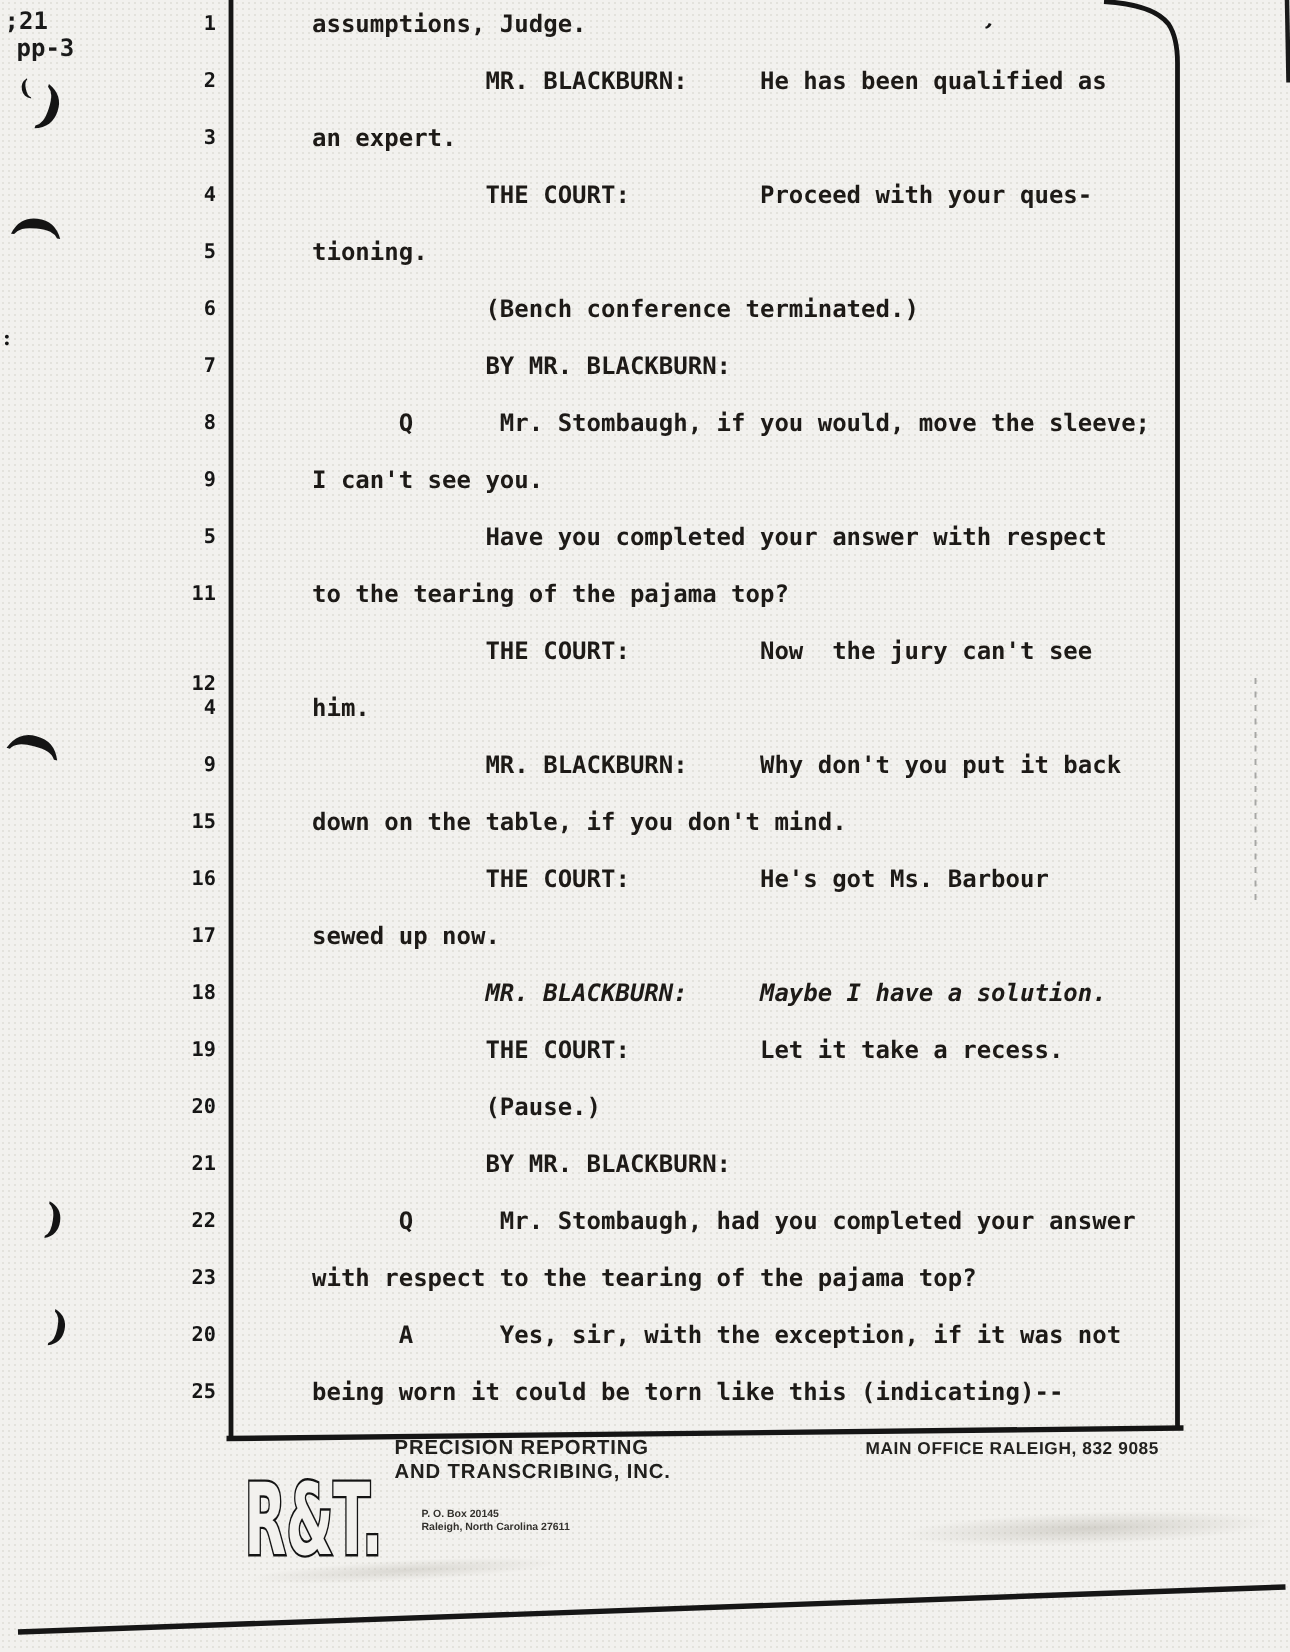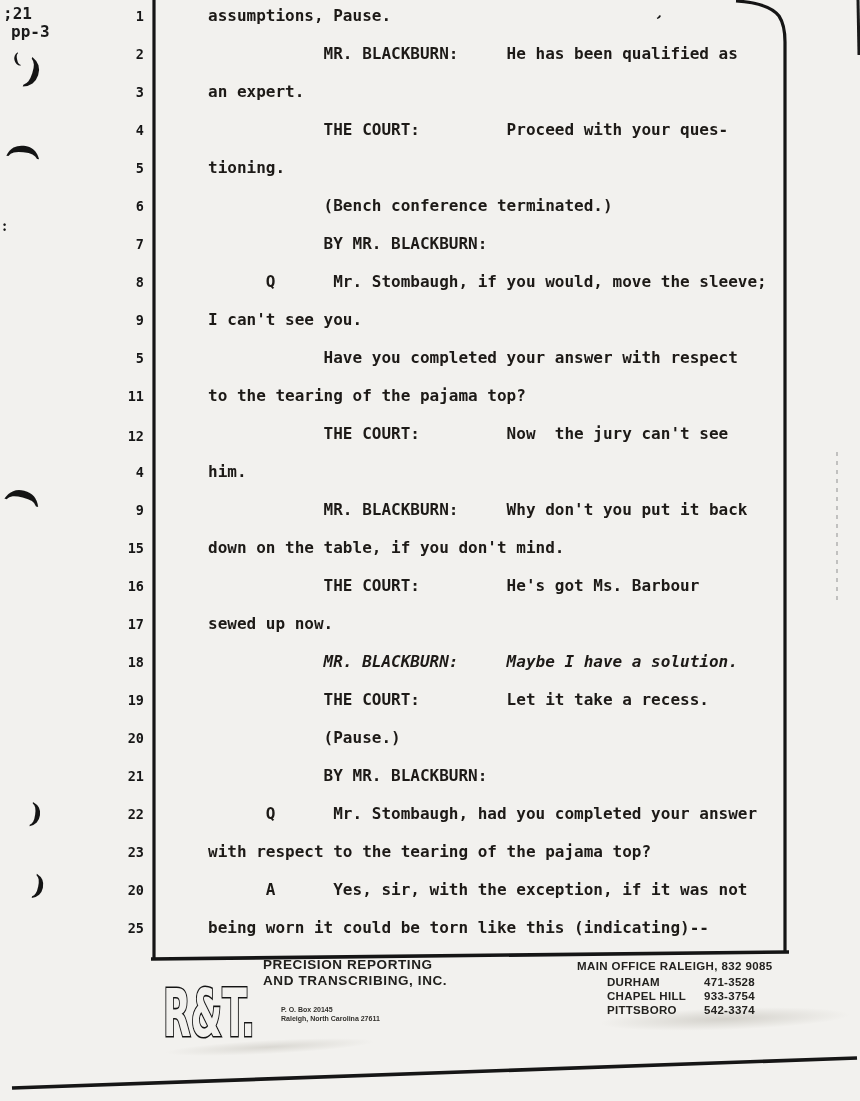--- a/index.html
+++ b/index.html
@@ -82,42 +82,42 @@
   <span class="mark m2">)</span>
   <span class="mark m3">:</span>
   <span class="mark m4">(</span>
   <span class="mark m5">(</span>
   <span class="mark m6">)</span>
   <span class="mark m7">)</span>
   <span class="mark m8">’</span>
 
   <div id="transcript-lines">
       <div class="lnum" style="top: 8px;">1</div>
-      <div class="ltext" style="top: 6px;">assumptions, Pause.</div>
+      <div class="ltext" style="top: 6px;">assumptions, Judge.</div>
       <div class="lnum" style="top: 46px;">2</div>
       <div class="ltext" style="top: 44px;">            MR. BLACKBURN:     He has been qualified as</div>
       <div class="lnum" style="top: 84px;">3</div>
       <div class="ltext" style="top: 82px;">an expert.</div>
       <div class="lnum" style="top: 122px;">4</div>
       <div class="ltext" style="top: 120px;">            THE COURT:         Proceed with your ques-</div>
       <div class="lnum" style="top: 160px;">5</div>
       <div class="ltext" style="top: 158px;">tioning.</div>
       <div class="lnum" style="top: 198px;">6</div>
       <div class="ltext" style="top: 196px;">            (Bench conference terminated.)</div>
       <div class="lnum" style="top: 236px;">7</div>
       <div class="ltext" style="top: 234px;">            BY MR. BLACKBURN:</div>
       <div class="lnum" style="top: 274px;">8</div>
       <div class="ltext" style="top: 272px;">      Q      Mr. Stombaugh, if you would, move the sleeve;</div>
       <div class="lnum" style="top: 312px;">9</div>
       <div class="ltext" style="top: 310px;">I can't see you.</div>
       <div class="lnum" style="top: 350px;">5</div>
       <div class="ltext" style="top: 348px;">            Have you completed your answer with respect</div>
       <div class="lnum" style="top: 388px;">11</div>
       <div class="ltext" style="top: 386px;">to the tearing of the pajama top?</div>
-      <div class="lnum" style="top: 428px;">12</div>
+      <div class="lnum" style="top: 448px;">12</div>
       <div class="ltext" style="top: 424px;">            THE COURT:         Now  the jury can't see</div>
       <div class="lnum" style="top: 464px;">4</div>
       <div class="ltext" style="top: 462px;">him.</div>
       <div class="lnum" style="top: 502px;">9</div>
       <div class="ltext" style="top: 500px;">            MR. BLACKBURN:     Why don't you put it back</div>
       <div class="lnum" style="top: 540px;">15</div>
       <div class="ltext" style="top: 538px;">down on the table, if you don't mind.</div>
       <div class="lnum" style="top: 578px;">16</div>
       <div class="ltext" style="top: 576px;">            THE COURT:         He's got Ms. Barbour</div>
       <div class="lnum" style="top: 616px;">17</div>
@@ -140,30 +140,16 @@
       <div class="ltext" style="top: 918px;">being worn it could be torn like this (indicating)--</div>
     </div>
 
   <div class="company1">PRECISION REPORTING</div>
   <div class="company2">AND TRANSCRIBING, INC.</div>
   <div class="addr">
     <div>P. O. Box 20145</div>
     <div>Raleigh, North Carolina 27611</div>
   </div>
   <div class="mainoffice">MAIN OFFICE  RALEIGH, 832 9085</div>
-  <div id="contact-rows">
-      <div class="crow">
-        <span class="clabel">DURHAM</span>
-        <span>471-3528</span>
-      </div>
-      <div class="crow">
-        <span class="clabel">CHAPEL HILL</span>
-        <span>933-3754</span>
-      </div>
-      <div class="crow">
-        <span class="clabel">PITTSBORO</span>
-        <span>542-3374</span>
-      </div>
-    </div>
 
   <div class="smudge sm1"></div>
   <div class="smudge sm2"></div>
 </div>
 
 </body></html>

